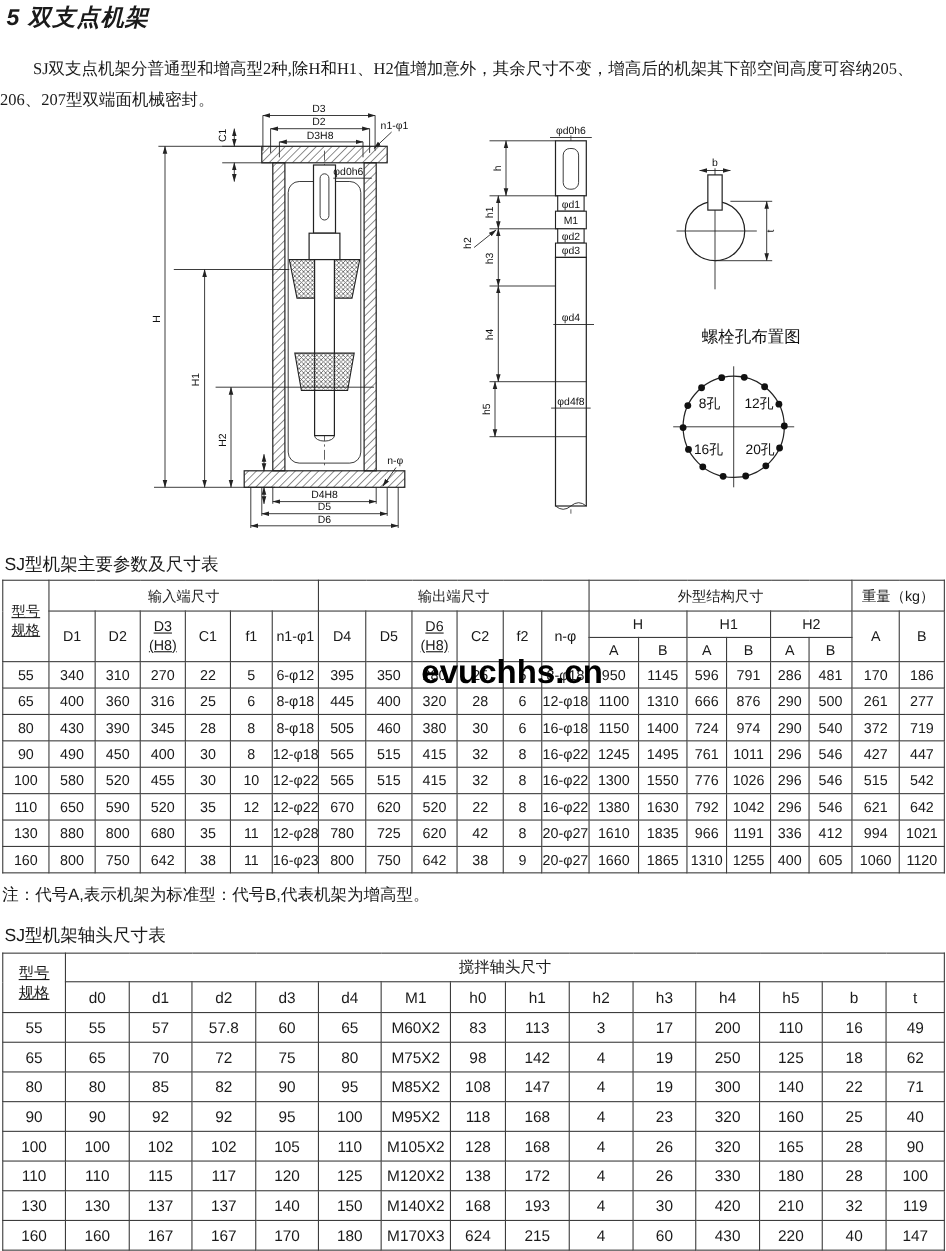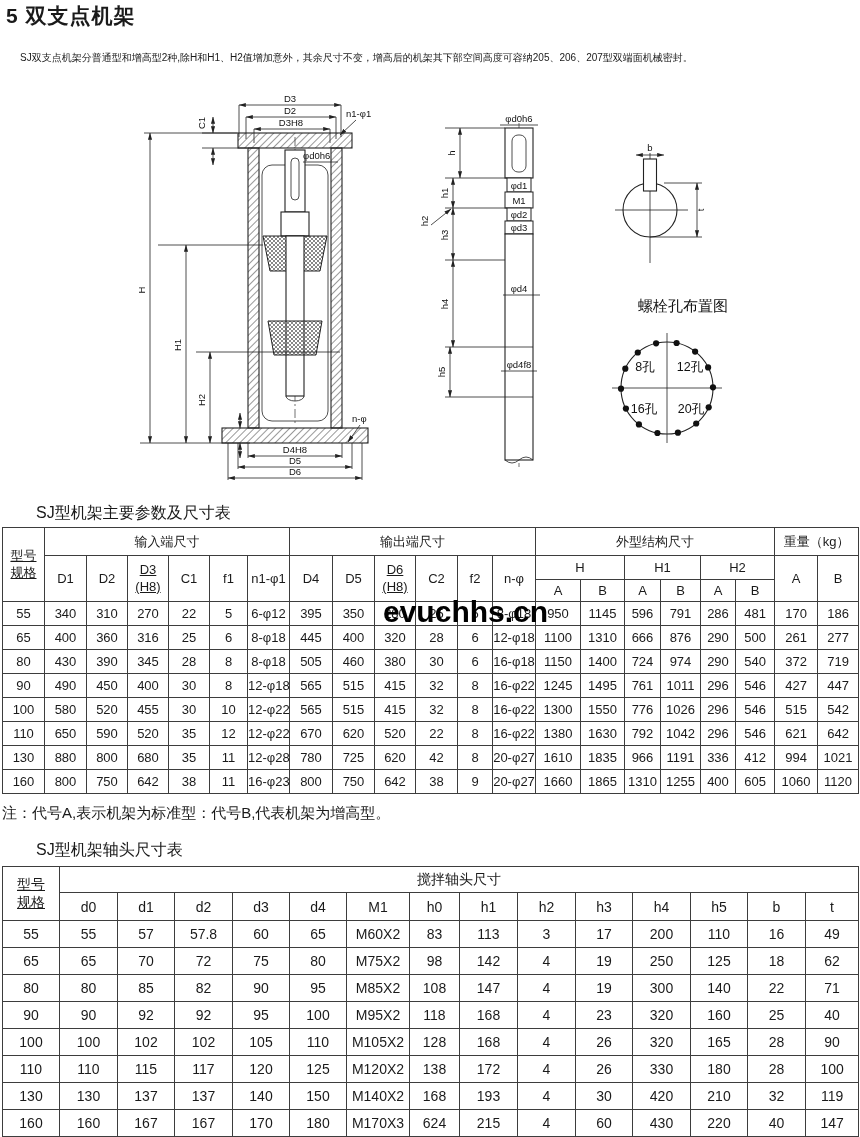--- a/index.html
+++ b/index.html
@@ -1,31 +1,31 @@
 <!DOCTYPE html>
 <html><head>
 <meta charset="utf-8">
 <style>
   html,body{margin:0;padding:0;background:#fff;}
   body{width:860px;height:1137px;position:relative;font-family:"Liberation Sans","DejaVu Sans",sans-serif;color:#1a1a1a;overflow:hidden;}
   .abs{position:absolute;}
-  .page-title{left:6px;top:2px;font-size:21px;font-weight:bold;letter-spacing:1px;}
-  .intro{left:0;top:34px;width:856px;font-size:10px;line-height:28px;text-indent:2em;}
+  .page-title{left:6px;top:2px;font-size:21px;font-weight:bold;letter-spacing:1px;font-style:italic;}
+  .intro{left:0;top:34px;width:856px;font-size:15px;line-height:28px;text-indent:2em;font-family:Liberation Serif, serif;}
   
   svg text{fill:#111;}
   .dt{font-size:9.5px;text-anchor:middle;}
   .dts{font-size:9.5px;text-anchor:start;}
   .dim{stroke:#222;stroke-width:.8;marker-start:url(#arr);marker-end:url(#arr);}
   .thin{stroke:#222;stroke-width:.8;fill:none;}
   .out{stroke:#222;stroke-width:1.1;fill:none;}
   .cl{stroke:#333;stroke-width:.7;stroke-dasharray:9 3 2 3;}
   .cjk{font-size:15px;text-anchor:middle;}
   .qlab{font-size:12.5px;text-anchor:middle;}
   
-  .ttl{font-size:16px;margin-left:32px;}
+  .ttl{font-size:16px;}
   table{border-collapse:collapse;table-layout:fixed;background:#fff;}
   th,td{border:1px solid #3d3d3d;text-align:center;vertical-align:middle;font-weight:normal;padding:0;overflow:hidden;white-space:nowrap;}
   .t1{font-size:13px;width:856px;left:2px;}
   .t1 tbody tr{height:24px;}
   .t2{font-size:14px;width:856px;left:2px;}
   .t2 tbody tr{height:27px;}
   .pre{white-space:pre-line;line-height:1.25;text-decoration:underline;}
   .note{left:2px;top:804px;font-size:15px;}
   .wm{left:383px;top:595px;font-size:30px;font-weight:bold;color:#000;letter-spacing:0;z-index:5;}
 </style>

